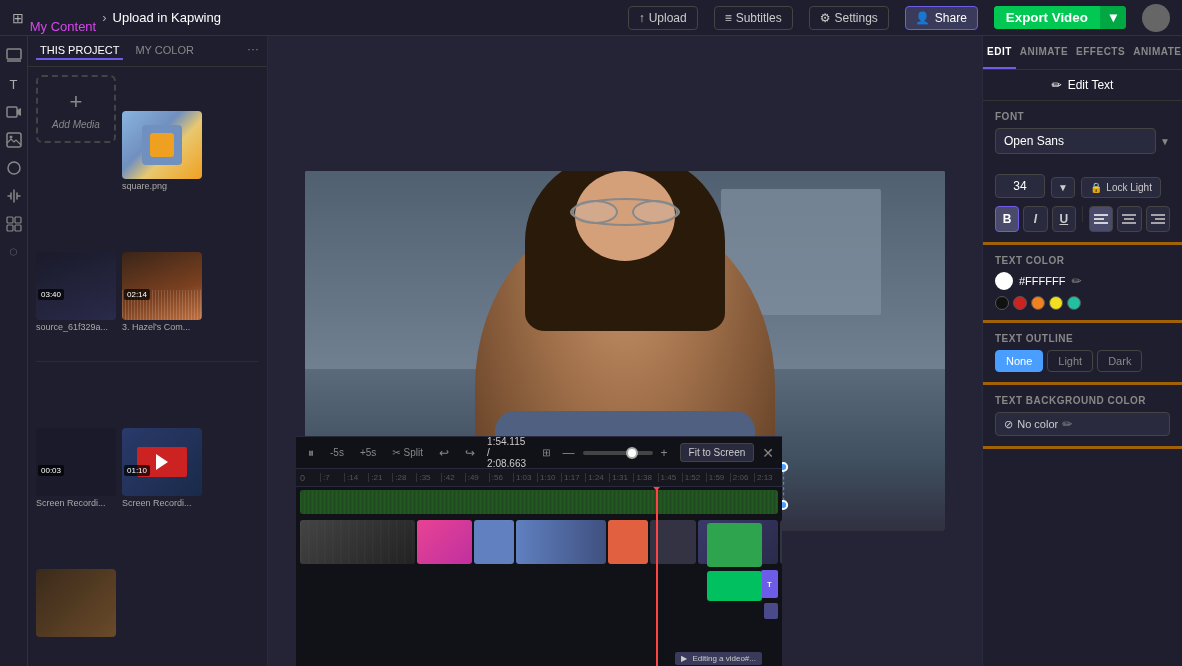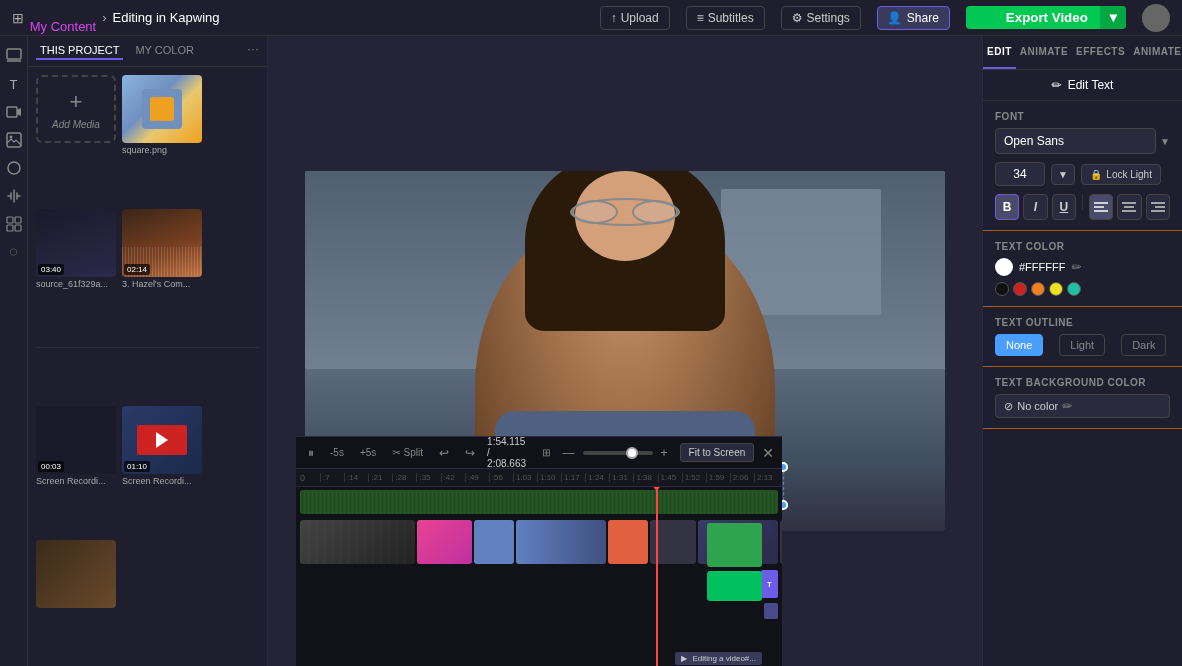--- a/index.html
+++ b/index.html
@@ -17,21 +17,21 @@
     .btn-upload, .btn-subtitles, .btn-settings, .btn-share {
       display: flex; align-items: center; gap: 4px; padding: 4px 10px;
       border-radius: 4px; border: 1px solid #444; background: transparent;
       color: #ccc; font-size: 12px; cursor: pointer;
     }
     .btn-export {
       display: flex; align-items: center;
       background: #00c853; border: none; border-radius: 4px;
       color: #fff; font-size: 13px; font-weight: 600; cursor: pointer;
     }
-    .btn-export-main { padding: 4px 12px; background: #00c853; border: none; color: #fff; font-weight: 600; cursor: pointer; border-radius: 4px 0 0 4px; margin-left: 28px; }
+    .btn-export-main { padding: 4px 12px; background: #00c853; border: none; color: #fff; font-weight: 600; cursor: pointer; border-radius: 4px 0 0 4px; }
     .btn-export-arrow { padding: 4px 6px; background: #00a844; border: none; color: #fff; cursor: pointer; border-radius: 0 4px 4px 0; border-left: 1px solid #00a844; }
     .avatar { width: 28px; height: 28px; border-radius: 50%; background: #666; overflow: hidden; }
 
     
     .main-layout { display: flex; height: calc(666px - 36px); }
 
     
     .tool-sidebar {
       width: 28px; background: #1e1e2e; border-right: 1px solid #333;
       display: flex; flex-direction: column; align-items: center; padding-top: 8px; gap: 4px;
@@ -57,33 +57,33 @@
     .media-tab { font-size: 11px; color: #888; cursor: pointer; padding: 2px 4px; }
     .media-tab.active { color: #fff; border-bottom: 2px solid #6c5ce7; }
     .media-more { margin-left: auto; color: #888; cursor: pointer; }
     .media-grid { display: flex; flex-wrap: wrap; padding: 8px; gap: 6px; overflow-y: auto; flex: 1; }
     .media-add-btn {
       width: 80px; height: 68px; border: 2px dashed #444; border-radius: 6px;
       display: flex; flex-direction: column; align-items: center; justify-content: center;
       cursor: pointer; color: #888; font-size: 10px; gap: 4px;
     }
     .media-thumb {
-      width: 80px; position: relative; cursor: pointer;
+      width: 80px; position: relative; cursor: pointer; margin-top: 36px;
     }
     .media-thumb-img {
       width: 80px; height: 68px; border-radius: 4px; object-fit: cover;
       background: #333;
     }
     .media-thumb-label { font-size: 9px; color: #aaa; margin-top: 2px; overflow: hidden; text-overflow: ellipsis; white-space: nowrap; }
     .media-video-thumb {
       width: 80px; height: 68px; background: #111; border-radius: 4px; overflow: hidden; position: relative;
     }
     .media-video-thumb-inner { width: 100%; height: 100%; background: linear-gradient(135deg, #222, #111); }
     .media-duration {
-      position: absolute; bottom: 2px; left: 2px; background: rgba(0,0,0,0.7);
+      position: absolute; bottom: 20px; left: 2px; background: rgba(0,0,0,0.7);
       font-size: 8px; color: #fff; padding: 1px 3px; border-radius: 2px;
     }
     .media-section-divider { width: 100%; height: 1px; background: #2a2a3e; margin: 4px 0; }
 
     
     .canvas-area {
       flex: 1; background: #242436; display: flex; align-items: center; justify-content: center;
       position: relative; overflow: hidden;
     }
     .video-frame {
@@ -114,29 +114,29 @@
     }
     .right-panel-tab {
       flex: 1; text-align: center; padding: 10px 4px; font-size: 10px; font-weight: 600;
       color: #888; cursor: pointer; letter-spacing: 0.5px;
     }
     .right-panel-tab.active { color: #fff; border-bottom: 2px solid #6c5ce7; }
     .edit-text-header {
       display: flex; align-items: center; justify-content: center; gap: 6px;
       padding: 8px 12px; border-bottom: 1px solid #333; color: #fff; font-size: 12px;
     }
-    .panel-section { padding: 10px 12px; border-bottom: 1px solid #a16207; }
+    .panel-section { padding: 10px 12px; border-bottom: 3px solid #a16207; }
     .panel-label { font-size: 10px; color: #888; margin-bottom: 6px; letter-spacing: 0.5px; font-weight: 600; }
     .font-select-row { display: flex; align-items: center; gap: 4px; }
     .font-select {
       flex: 1; background: #2a2a3e; border: 1px solid #444; border-radius: 4px;
       color: #fff; padding: 5px 8px; font-size: 12px; cursor: pointer; appearance: none;
     }
     .font-chevron { color: #888; font-size: 10px; }
-    .font-size-row { display: flex; align-items: center; gap: 6px; margin-top: 8px; }
+    .font-size-row { display: flex; align-items: flex-end; gap: 6px; margin-top: 20px; }
     .font-size-input {
       width: 50px; background: #2a2a3e; border: 1px solid #444; border-radius: 4px;
       color: #fff; padding: 4px 8px; font-size: 12px; text-align: center;
     }
     .lock-ratio-btn {
       display: flex; align-items: center; gap: 4px; padding: 4px 8px;
       background: #2a2a3e; border: 1px solid #444; border-radius: 4px;
       color: #ccc; font-size: 10px; cursor: pointer;
     }
     .format-btns { display: flex; gap: 4px; margin-top: 8px; }
@@ -157,21 +157,21 @@
       width: 18px; height: 18px; border-radius: 50%; border: 2px solid #fff; cursor: pointer; display: inline-block;
     }
     .color-row { display: flex; align-items: center; gap: 6px; }
     .color-hex { font-size: 11px; color: #fff; }
     .color-edit-btn { background: none; border: none; color: #888; cursor: pointer; font-size: 12px; }
     .color-swatches-row { display: flex; align-items: center; gap: 4px; margin-top: 6px; }
     .small-swatch {
       width: 14px; height: 14px; border-radius: 50%; cursor: pointer;
       border: 1px solid #555;
     }
-    .outline-btns { display: flex; gap: 16px; }
+    .outline-btns { display: flex; gap: 4px; }
     .outline-btn {
       padding: 4px 10px; border-radius: 4px; border: 1px solid #444;
       background: transparent; color: #888; font-size: 11px; cursor: pointer;
     }
     .outline-btn.active { background: #4a9eff; border-color: #4a9eff; color: #fff; }
     .no-color-btn {
       display: flex; align-items: center; gap: 4px; padding: 4px 8px;
       background: #2a2a3e; border: 1px solid #444; border-radius: 4px;
       color: #ccc; font-size: 11px; cursor: pointer;
     }
@@ -261,21 +261,21 @@
     }
   </style>
 </head>
 <body>
 
 <div class="top-bar">
   <div class="top-bar-left">
     <span style="font-size:14px;">⊞</span>
     <a href="#">My Content</a>
     <span>›</span>
-    <span style="color:#fff;">Editing in Kapwing</span>
+    <span style="color:#fff;">Upload in Kapwing</span>
   </div>
   <div class="top-bar-center">
     <button class="btn-upload">
       <span>↑</span>
       <span>Upload</span>
     </button>
     <button class="btn-subtitles">
       <span>≡</span>
       <span>Subtitles</span>
     </button>

